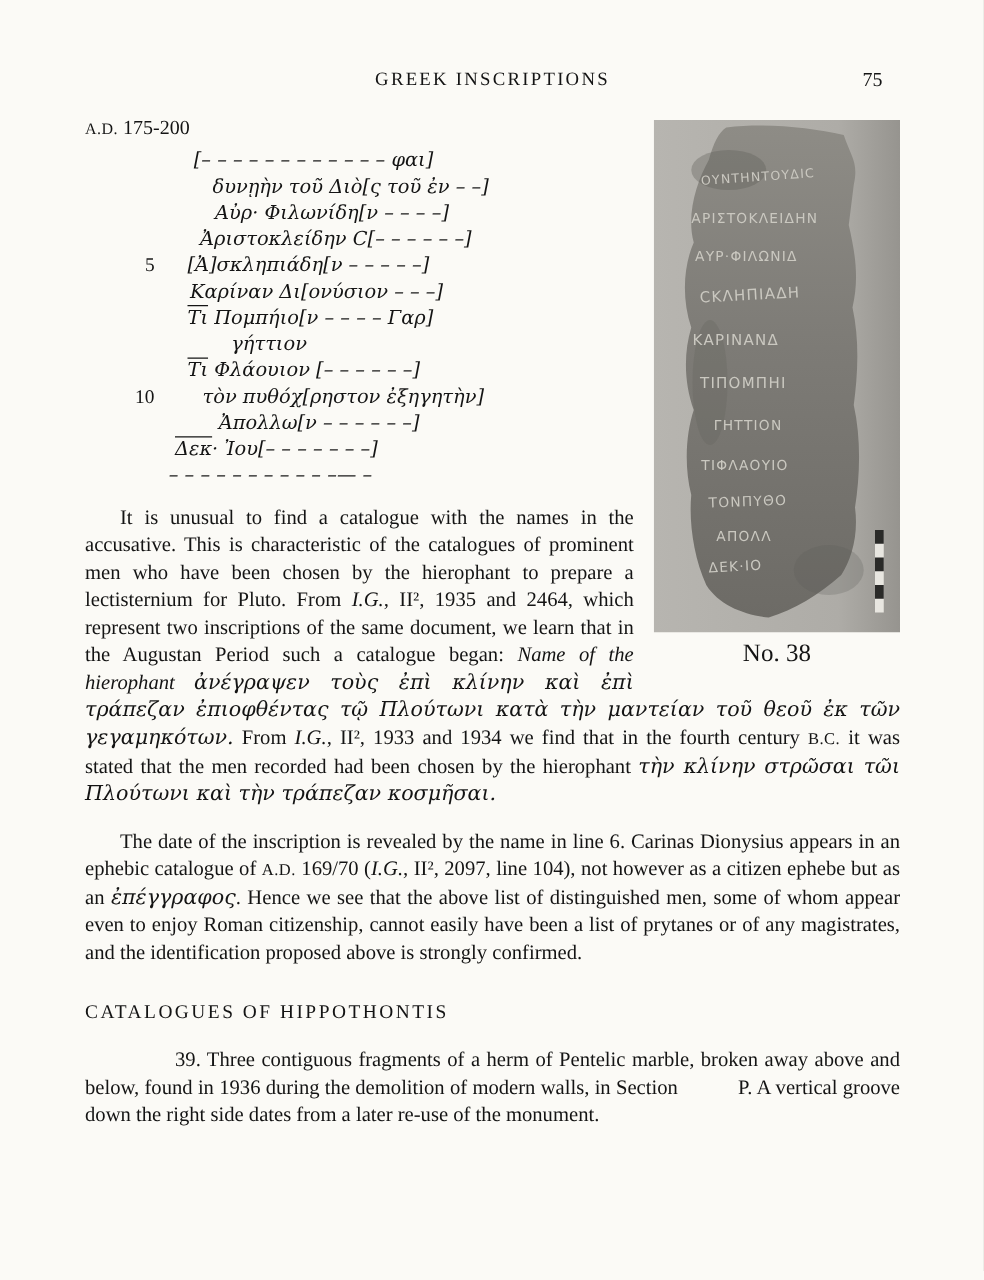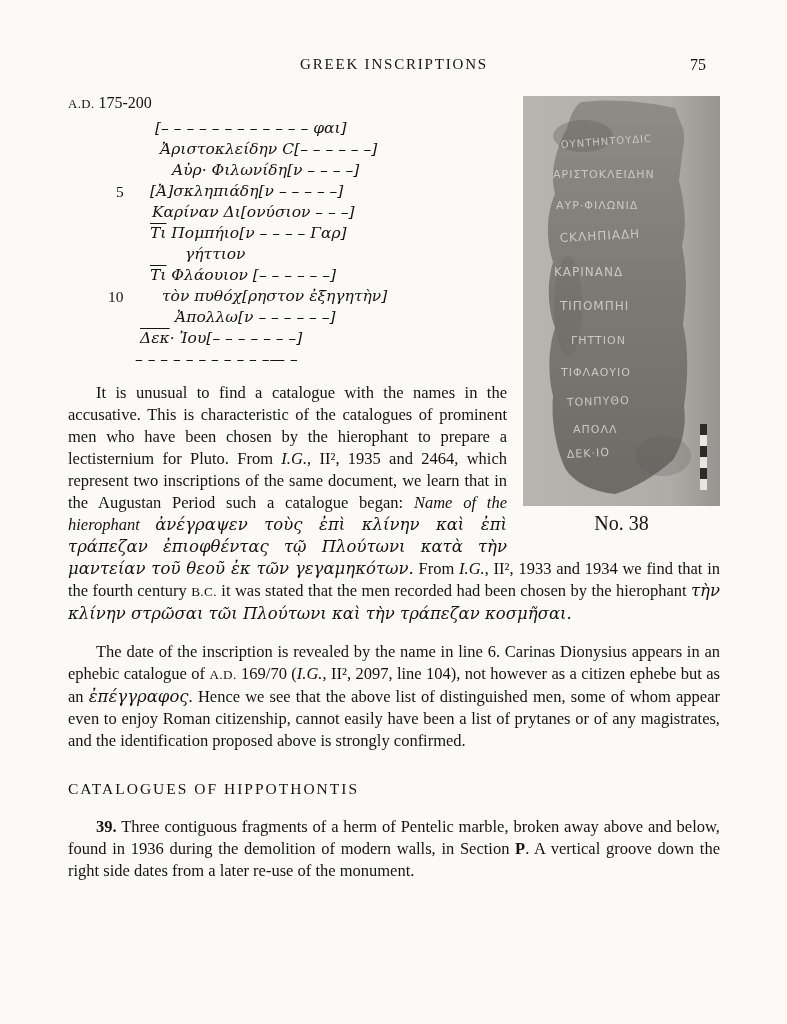--- a/index.html
+++ b/index.html
@@ -47,21 +47,21 @@
   
   .body-para{
     margin:0;
     font-size:16.5px;
     line-height:22px;
     text-align:justify;
     text-indent:28px;
   }
   .body-para + .body-para{margin-top:16px;}
   .i{font-style:italic;}
-  .b{font-weight:bold;}
+  .b{font-weight:normal;margin-left:44px;}
   .g{font-style:italic;font-family:"DejaVu Serif","Liberation Serif",serif;}
 
   .section-heading{
     font-size:15.5px;
     letter-spacing:2px;
     margin:28px 0 18px 0;
   }
   .stone-letters text{
     font-family:"DejaVu Sans",sans-serif;
     fill:#cac8c0;
@@ -125,22 +125,23 @@
           <rect x="177" y="372" width="7" height="11" fill="#2a2a28"></rect>
         </g>
       </svg>
       <div class="figure-caption">No. 38</div>
     </div>
 
     <div class="date-line"><span class="sc">A.D.</span> <span>175-200</span></div>
 
     <div class="inscription">
       <div class="iline" style="padding-left:41px"><span>[– – – – – – – – – – – – φαι]</span></div>
+      <div class="iline" style="padding-left:56px"><span>δυνῃὴν τοῦ Διὸ[ς τοῦ ἐν – –]</span></div>
+      <div class="iline" style="padding-left:58px"><span>Αὐρ· Φιλωνίδη[ν – – – –]</span></div>
       <div class="iline" style="padding-left:46px"><span>Ἀριστοκλείδην Ϲ[– – – – – –]</span></div>
-      <div class="iline" style="padding-left:58px"><span>Αὐρ· Φιλωνίδη[ν – – – –]</span></div>
       <div class="iline" style="padding-left:36px"><span class="lnum" style="left:2px">5</span><span>[Ἀ]σκληπιάδη[ν – – – – –]</span></div>
       <div class="iline" style="padding-left:38px"><span>Καρίναν Δι[ονύσιον – – –]</span></div>
       <div class="iline" style="padding-left:36px"><span class="over">Τι</span><span> Πομπήιο[ν – – – – Γαρ]</span></div>
       <div class="iline" style="padding-left:71px"><span>γήττιον</span></div>
       <div class="iline" style="padding-left:36px"><span class="over">Τι</span><span> Φλάουιον [– – – – – –]</span></div>
       <div class="iline" style="padding-left:48px"><span class="lnum" style="left:-6px">10</span><span>τὸν πυθόχ[ρηστον ἐξηγητὴν]</span></div>
       <div class="iline" style="padding-left:61px"><span>Ἀπολλω[ν – – – – – –]</span></div>
       <div class="iline" style="padding-left:26px"><span class="over">Δεκ</span><span>· Ἰου[– – – – – – –]</span></div>
       <div class="iline" style="padding-left:21px"><span>– – – – – – – – – – –— –</span></div>
     </div>

